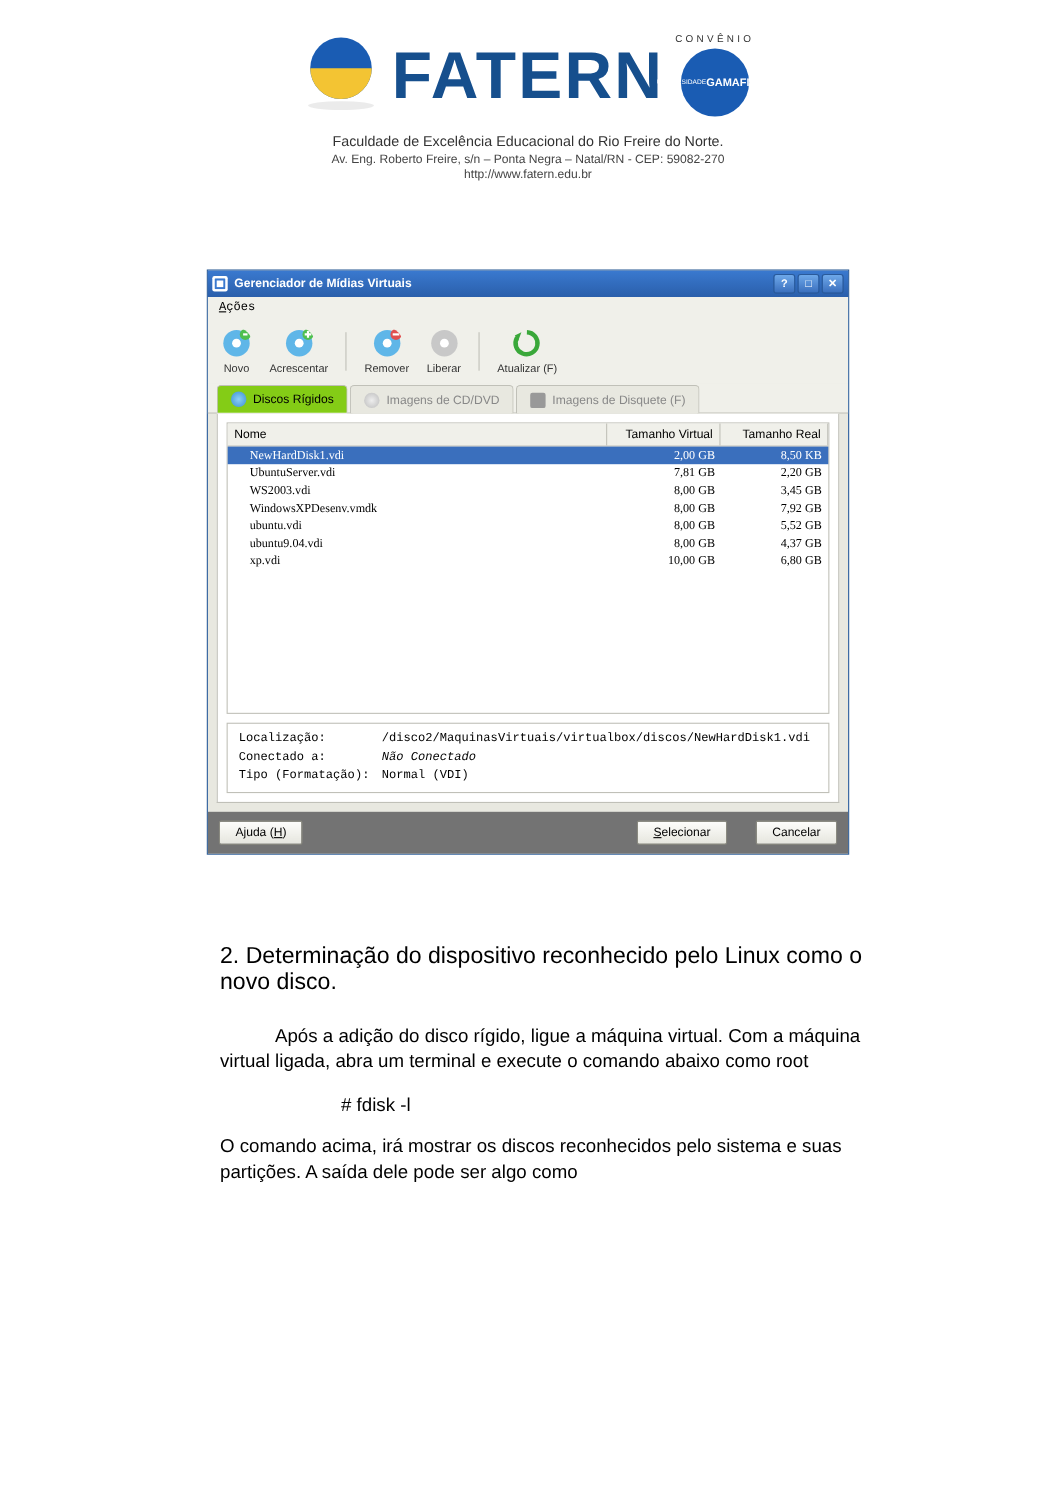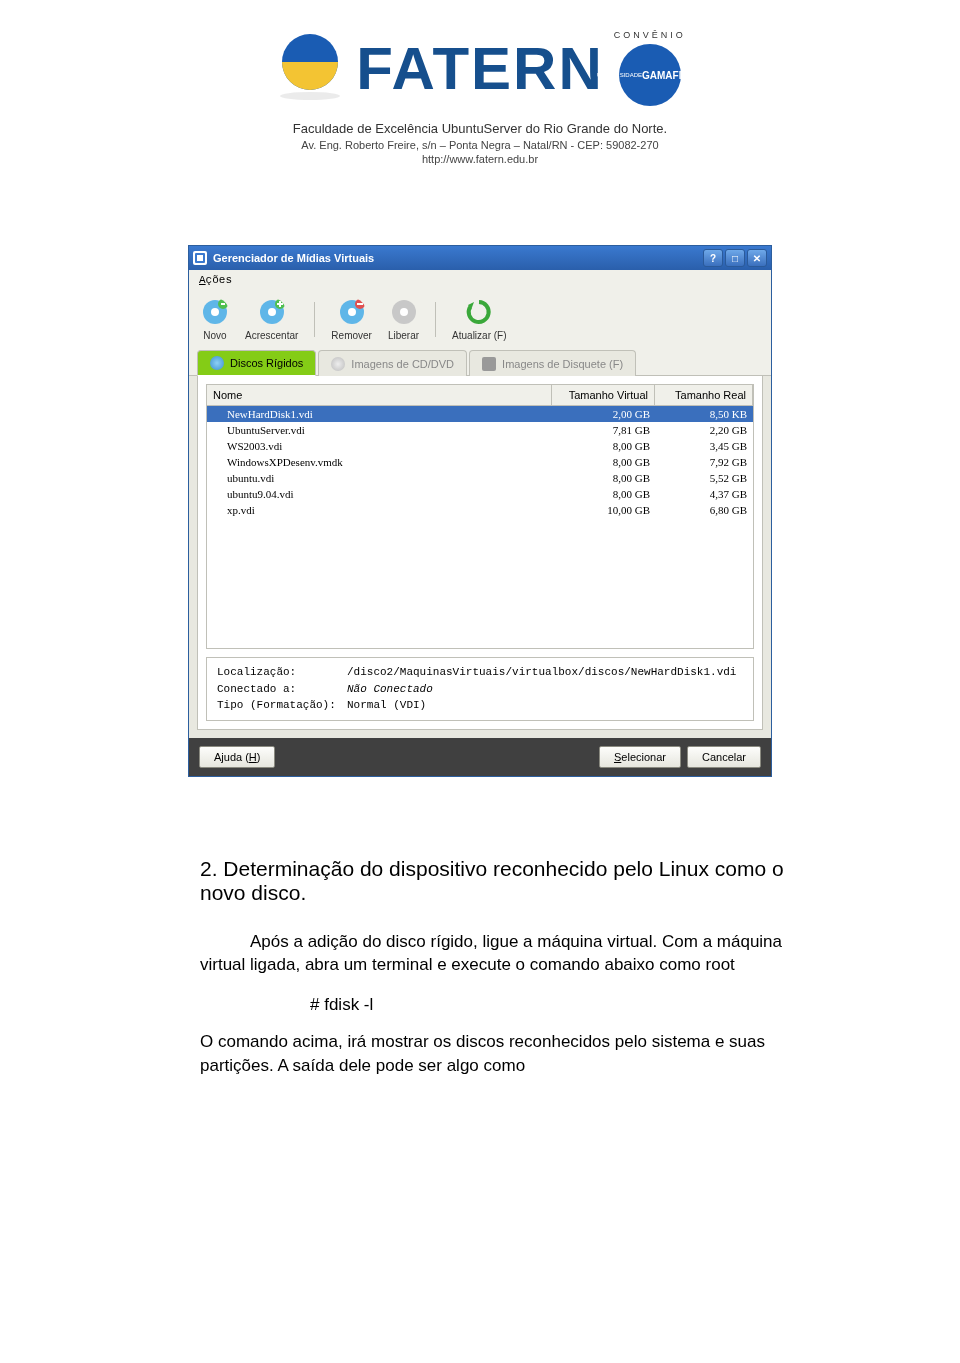--- a/index.html
+++ b/index.html
@@ -216,21 +216,22 @@
     font-size: 11px;
     line-height: 1.5;
   }
   .detail-row { display: flex; }
   .detail-label { width: 130px; }
   .detail-val.italic { font-style: italic; }
 
   .dlg-btns {
     display: flex;
     padding: 8px 10px;
-    background: #404040;
+    background: #737373;
+    gap: 20px;
   }
   .dlg-btn {
     border: 1px solid #8a8a80;
     background: linear-gradient(#fdfdfb, #e6e6de);
     padding: 4px 14px;
     font-size: 11px;
     border-radius: 2px;
   }
   .dlg-spacer { flex: 1; }
 
@@ -265,21 +266,21 @@
     <span class="fatern-text">FATERN</span>
     <div class="convenio-block">
       <span class="convenio-label">CONVÊNIO</span>
       <div class="gama-badge">
         <span class="tiny">UNIVERSIDADE</span>
         <span>GAMA</span>
         <span>FILHO</span>
       </div>
     </div>
   </div>
-  <div class="header-subtitle">Faculdade de Excelência UbuntuServer do Rio Grande do Norte.</div>
+  <div class="header-subtitle">Faculdade de Excelência Educacional do Rio Freire do Norte.</div>
   <div class="header-addr">Av. Eng. Roberto Freire, s/n – Ponta Negra – Natal/RN - CEP: 59082-270</div>
   <div class="header-url">http://www.fatern.edu.br</div>
 </div>
 
 <div class="screenshot-wrap">
   <div class="window">
 
     <div class="titlebar">
       <span class="titlebar-icon">
         <svg width="10" height="10" viewBox="0 0 10 10">

